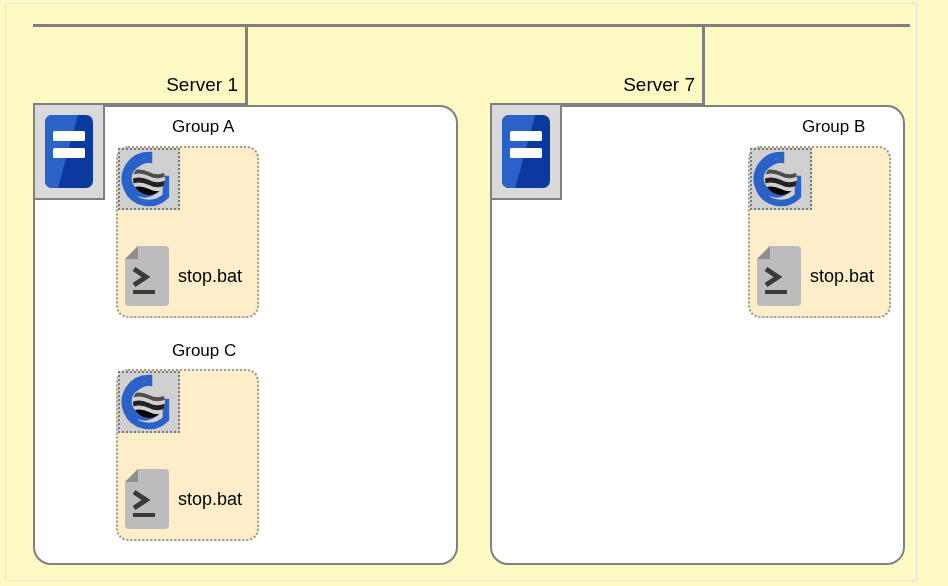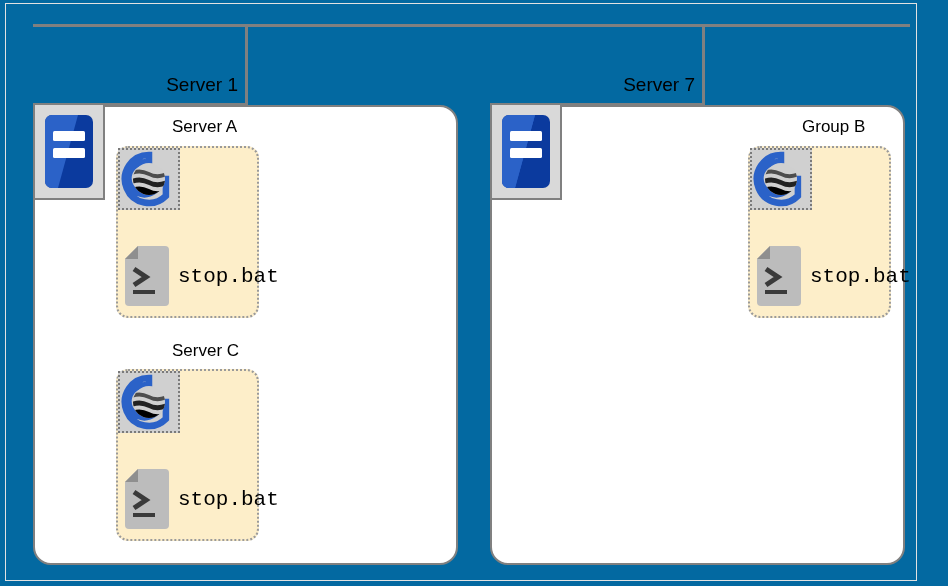--- a/index.html
+++ b/index.html
@@ -8,21 +8,21 @@
     background: #ffffff;
   }
   body {
     font-family: "Liberation Sans", sans-serif;
     -webkit-font-smoothing: antialiased;
   }
   #canvas {
     position: relative;
     width: 948px;
     height: 586px;
-    background: #0369a1;
+    background: #fef9c3;
     overflow: hidden;
   }
 
   
   .page-frame {
     position: absolute;
     left: 5px;
     top: 3px;
     width: 912px;
     height: 578px;
@@ -111,24 +111,23 @@
 
   
   .file-row {
     position: absolute;
     display: flex;
     align-items: center;
   }
   .file-icon { width: 46px; height: 62px; flex: 0 0 auto; }
   .file-name {
     margin-left: 8px;
-    font-size: 21px;
+    font-size: 18px;
     color: #000000;
     white-space: nowrap;
-    font-family: Liberation Mono, monospace;
   }
 </style>
 </head>
 <body>
 
 <div id="canvas">
 
   <div class="page-frame"></div>
 
   <div class="bus-line"></div>
@@ -145,21 +144,21 @@
 
   <div class="server-icon-chip" style="left:33px; top:103px;">
     <svg class="glyph" viewBox="0 0 50 75">
       <rect x="1" y="1" width="48" height="73" rx="7" ry="7" fill="#0b3a9e"></rect>
       <path d="M8 1 H34 L14 74 H8 A7 7 0 0 1 1 67 V8 A7 7 0 0 1 8 1 Z" fill="#2b62c8"></path>
       <rect x="9" y="17" width="32" height="10" rx="1.5" ry="1.5" fill="#ffffff"></rect>
       <rect x="9" y="34" width="32" height="10" rx="1.5" ry="1.5" fill="#ffffff"></rect>
     </svg>
   </div>
 
-  <div class="group-label" style="left:172px; top:117px;">Server A</div>
+  <div class="group-label" style="left:172px; top:117px;">Group A</div>
 
   <div class="group-box" style="left:116px; top:146px; width:143px; height:172px;"></div>
 
   <div class="app-chip" style="left:118px; top:148px;">
     <svg width="58" height="58" viewBox="0 0 58 58">
       <defs>
         <clipPath id="sphereA">
             <circle cx="29" cy="29" r="16"></circle>
           </clipPath>
       </defs>
@@ -176,21 +175,21 @@
   <div class="file-row" style="left:124px; top:245px;">
     <svg class="file-icon" viewBox="0 0 46 62">
       <path d="M14 1 H41 A4 4 0 0 1 45 5 V57 A4 4 0 0 1 41 61 H5 A4 4 0 0 1 1 57 V14 Z" fill="#bcbcbc"></path>
       <path d="M14 1 L1 14 H14 Z" fill="#8f8f8f"></path>
       <path d="M10 24 L22 32 L10 40" fill="none" stroke="#3a3a3a" stroke-width="5" stroke-linecap="butt" stroke-linejoin="miter"></path>
       <rect x="9" y="45" width="22" height="4" fill="#3a3a3a"></rect>
     </svg>
     <span class="file-name">stop.bat</span>
   </div>
 
-  <div class="group-label" style="left:172px; top:341px;">Server C</div>
+  <div class="group-label" style="left:172px; top:341px;">Group C</div>
 
   <div class="group-box" style="left:116px; top:369px; width:143px; height:172px;"></div>
 
   <div class="app-chip" style="left:118px; top:371px;">
     <svg width="58" height="58" viewBox="0 0 58 58">
       <defs>
         <clipPath id="sphereC">
             <circle cx="29" cy="29" r="16"></circle>
           </clipPath>
       </defs>

